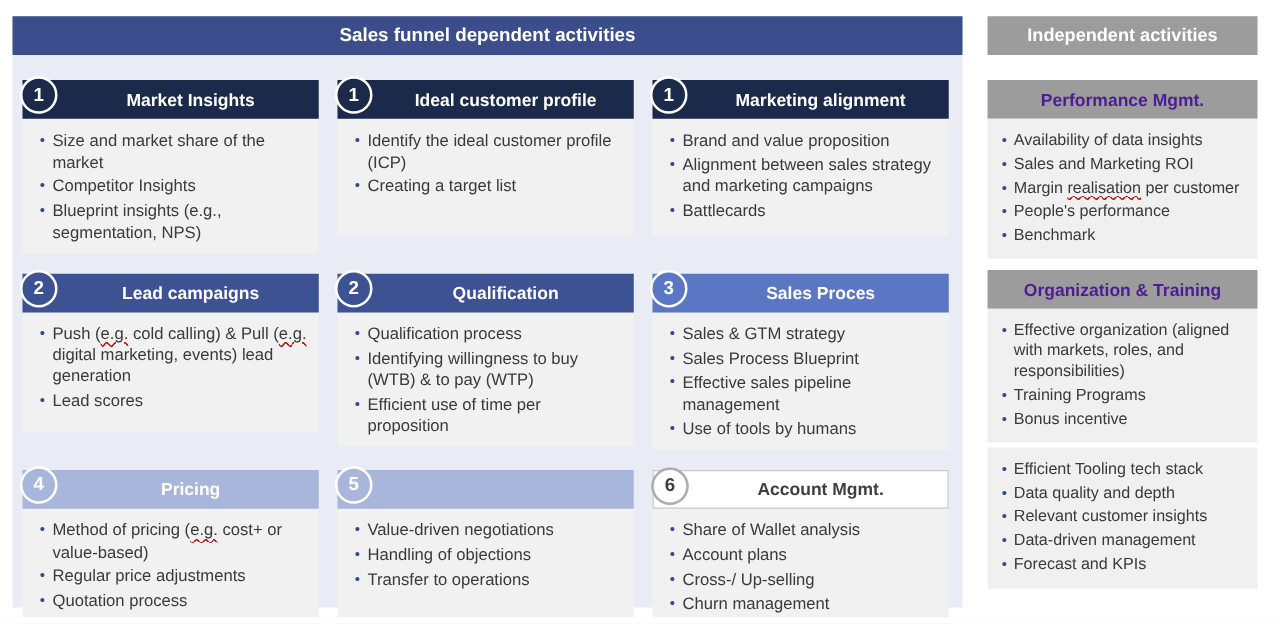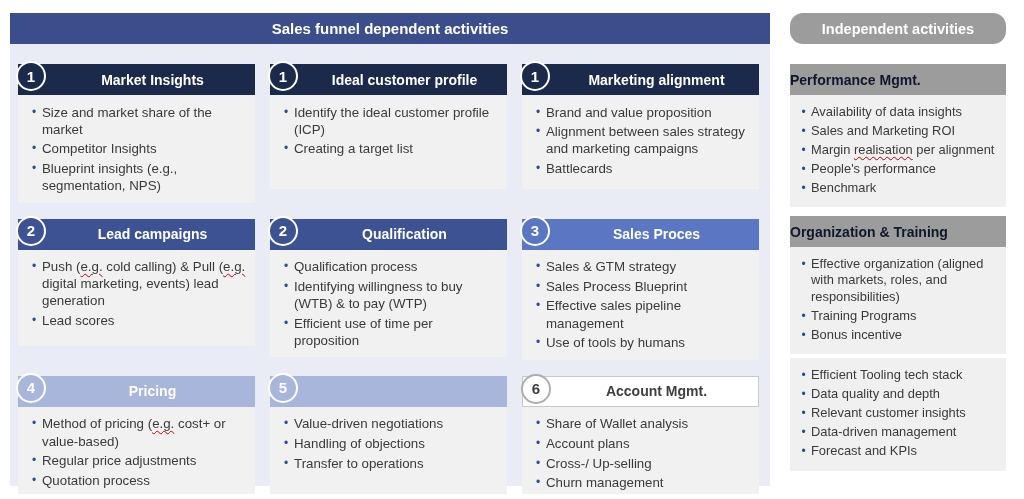--- a/index.html
+++ b/index.html
@@ -32,22 +32,22 @@
   .spell { text-decoration:underline; text-decoration-style:wavy; text-decoration-color:#C00000;
            text-decoration-thickness:1px; text-underline-offset:2px; }
 
   
   .right-panel { position:absolute; left:790px; top:13px; width:216px; }
   .right-banner { height:31px; display:flex; align-items:center; justify-content:center;
                   color:#fff; font-weight:bold; font-size:14.5px; margin-bottom:20px; }
   .section { margin-bottom:10px; }
   .section + .section { }
   .section:nth-of-type(2) { margin-top:-1px; margin-bottom:4px; }
-  .section-header { height:31px; display:flex; align-items:center; justify-content:flex-start;
-                    color:#0f172a; font-weight:bold; font-size:14px; }
+  .section-header { height:31px; display:flex; align-items:center; justify-content:center;
+                    color:#4c1d95; font-weight:bold; font-size:14px; }
   .section-body { background:#F0F0F1; padding:6px 4px 8px 6px; }
   .section.s1 .section-body { min-height:100px; }
   .section.s2 .section-body { min-height:88px; }
   .section.s3 .section-body { min-height:96px; }
   .section li.item { font-size:12.9px; }
   .section li.item .bullet { flex:0 0 15px; width:15px; }
 </style>
 </head>
 <body>
 
@@ -256,41 +256,41 @@
     <span class="bullet">•</span>
     <span class="item-text">Churn management</span>
   </li>
             </ul>
     </div>
   </div>
       </div>
   </div>
 
   <div class="right-panel">
-    <div class="right-banner" style="background: rgb(156, 156, 156); border-radius: 13px;">
+    <div class="right-banner" style="background: rgb(156, 156, 156);">
       <span>Independent activities</span>
     </div>
     <div id="sections">
         <div class="section s1">
     <div class="section-header" style="background: rgb(156, 156, 156);">
       <span class="section-title">Performance Mgmt.</span>
     </div>
     <div class="section-body">
       <ul class="items">
               <li class="item">
     <span class="bullet">•</span>
     <span class="item-text">Availability of data insights</span>
   </li>
               <li class="item">
     <span class="bullet">•</span>
     <span class="item-text">Sales and Marketing ROI</span>
   </li>
               <li class="item">
     <span class="bullet">•</span>
-    <span class="item-text"><span>Margin </span><span class="spell">realisation</span><span> per alignment</span></span>
+    <span class="item-text"><span>Margin </span><span class="spell">realisation</span><span> per customer</span></span>
   </li>
               <li class="item">
     <span class="bullet">•</span>
     <span class="item-text">People's performance</span>
   </li>
               <li class="item">
     <span class="bullet">•</span>
     <span class="item-text">Benchmark</span>
   </li>
             </ul>

